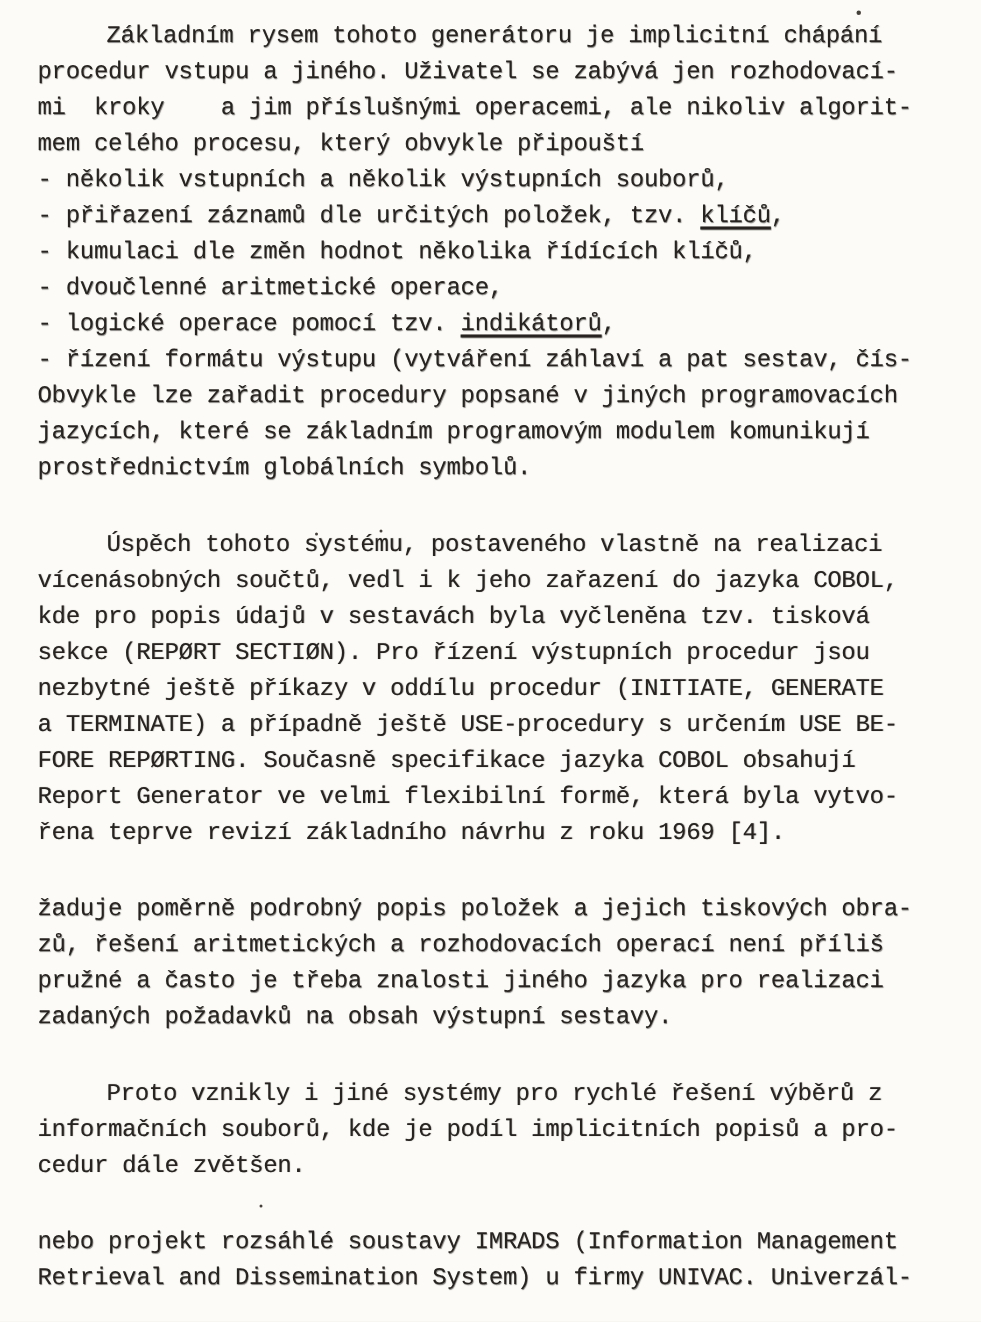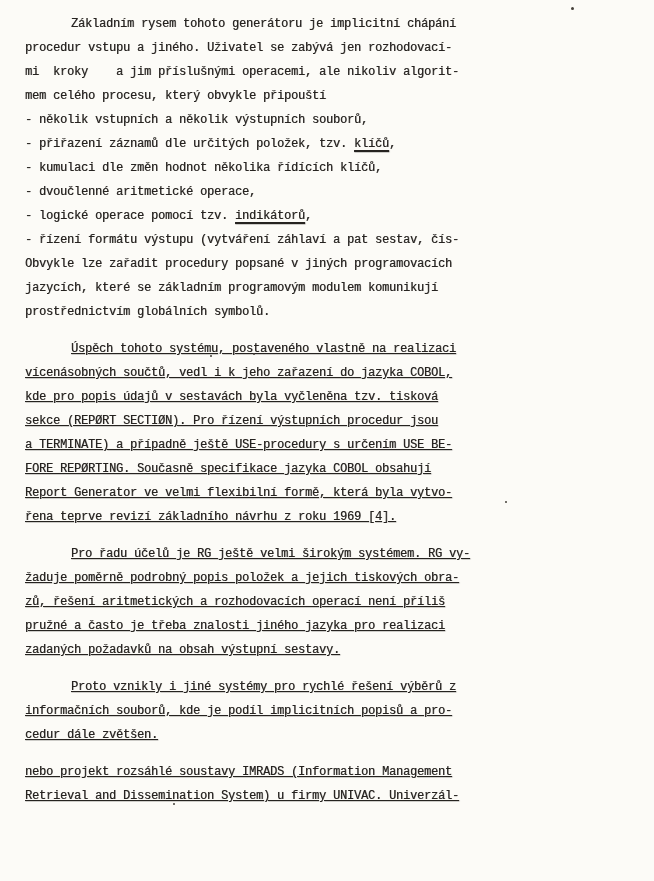--- a/index.html
+++ b/index.html
@@ -17,24 +17,24 @@
   }
 
   .doc {
     position: absolute;
     top: 12px;
     left: 25px;
     right: 0;
   }
 
   .paragraph { margin: 0; }
-  .paragraph + .paragraph { margin-top: 13px; text-decoration: underline; }
+  .paragraph + .paragraph { margin-top: 27px; }
 
   .line {
-    font-size: 12px;
+    font-size: 16px;
     line-height: 24px;
     white-space: pre;
     letter-spacing: -0.2px;
     
     text-shadow: 0.4px 0.4px 0.6px rgba(38, 35, 32, 0.55);
   }
   .line.indent { padding-left: 46px; }
 
   .line u {
     text-decoration: underline;
@@ -66,27 +66,27 @@
         <div class="line">- řízení formátu výstupu (vytváření záhlaví a pat sestav, čís-</div>
         <div class="line">Obvykle lze zařadit procedury popsané v jiných programovacích</div>
         <div class="line">jazycích, které se základním programovým modulem komunikují</div>
         <div class="line">prostřednictvím globálních symbolů.</div>
       </div>
       <div class="paragraph">
         <div class="line indent">Úspěch tohoto systému, postaveného vlastně na realizaci</div>
         <div class="line">vícenásobných součtů, vedl i k jeho zařazení do jazyka COBOL,</div>
         <div class="line">kde pro popis údajů v sestavách byla vyčleněna tzv. tisková</div>
         <div class="line">sekce (REPØRT SECTIØN). Pro řízení výstupních procedur jsou</div>
+        <div class="line">nezbytné ještě příkazy v oddílu procedur (INITIATE, GENERATE</div>
         <div class="line">a TERMINATE) a případně ještě USE-procedury s určením USE BE-</div>
         <div class="line">FORE REPØRTING. Současně specifikace jazyka COBOL obsahují</div>
         <div class="line">Report Generator ve velmi flexibilní formě, která byla vytvo-</div>
         <div class="line">řena teprve revizí základního návrhu z roku 1969 [4].</div>
       </div>
       <div class="paragraph">
-        <div class="line indent">Pro řadu účelů je RG ještě velmi širokým systémem. RG vy-</div>
         <div class="line">žaduje poměrně podrobný popis položek a jejich tiskových obra-</div>
         <div class="line">zů, řešení aritmetických a rozhodovacích operací není příliš</div>
         <div class="line">pružné a často je třeba znalosti jiného jazyka pro realizaci</div>
         <div class="line">zadaných požadavků na obsah výstupní sestavy.</div>
       </div>
       <div class="paragraph">
         <div class="line indent">Proto vznikly i jiné systémy pro rychlé řešení výběrů z</div>
         <div class="line">informačních souborů, kde je podíl implicitních popisů a pro-</div>
         <div class="line">cedur dále zvětšen.</div>
       </div>

